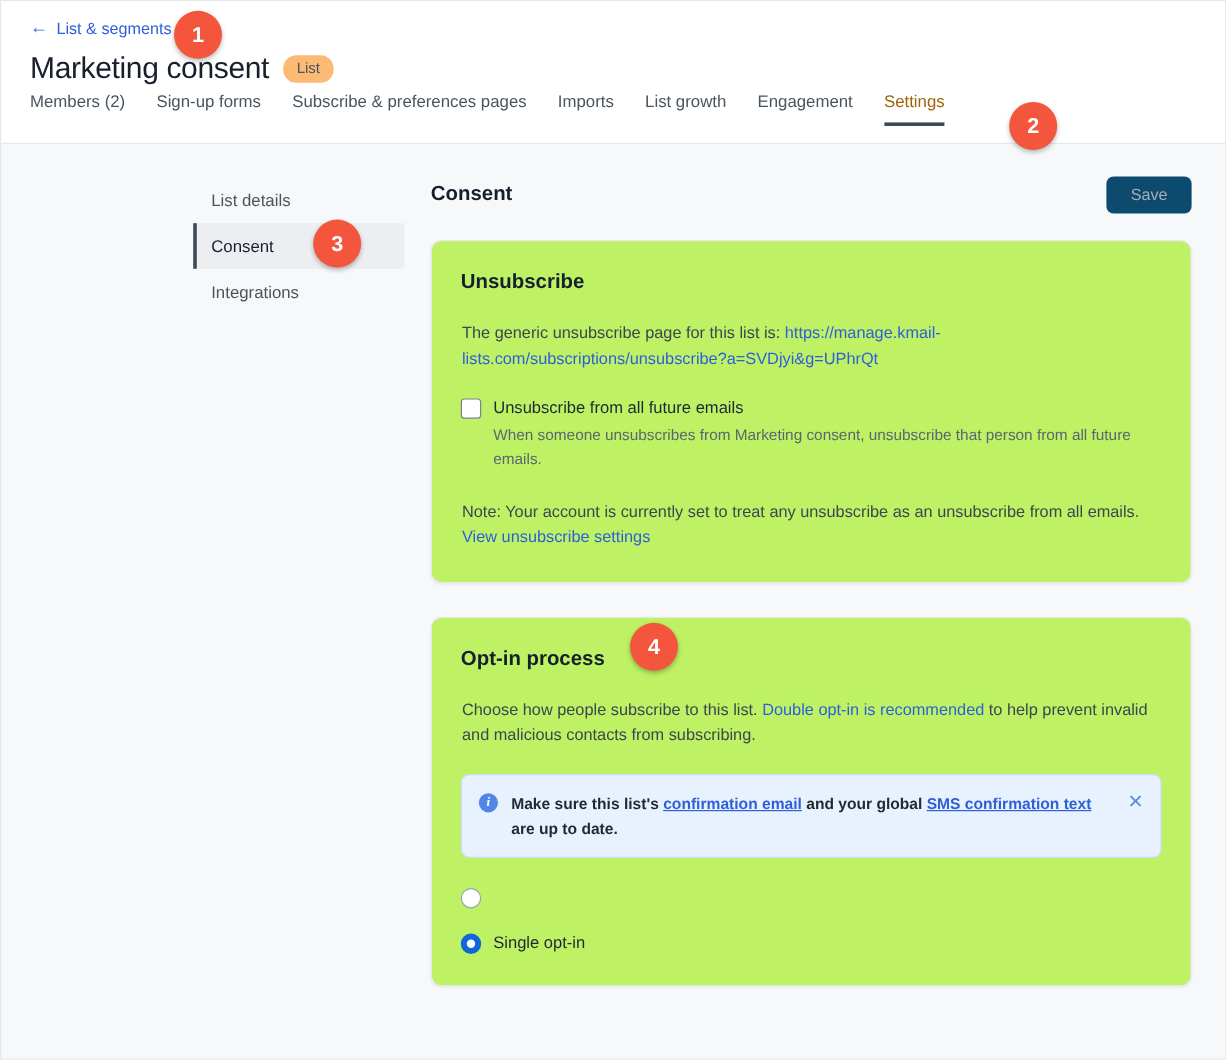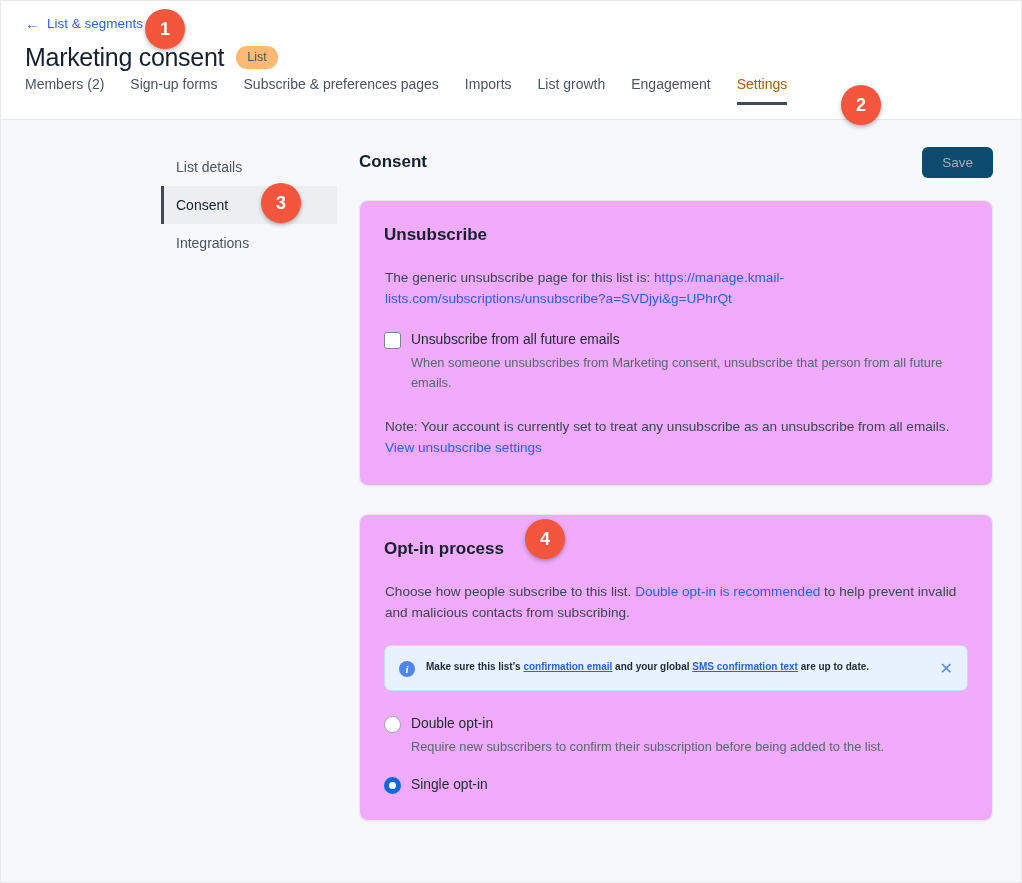--- a/index.html
+++ b/index.html
@@ -132,21 +132,21 @@
     color: #a6aeb8;
     border: none;
     border-radius: 6px;
     font-size: 13.5px;
     padding: 8px 20px;
     cursor: default;
     font-family: inherit;
   }
 
   .card {
-    background: #f0abfc;
+    background: #bef264;
     border: 1px solid #e6e8eb;
     border-radius: 9px;
     box-shadow: 0 1px 2px rgba(16,24,40,0.05);
     padding: 24px 24px 26px 24px;
     margin-bottom: 28px;
   }
   .card-title {
     font-size: 17px;
     font-weight: 700;
     color: #16202c;
@@ -219,21 +219,21 @@
     font-weight: 700;
     display: flex;
     align-items: center;
     justify-content: center;
     font-style: italic;
     margin-top: 2px;
     font-family: "Liberation Serif", serif;
   }
   .banner-text {
     flex: 1;
-    font-size: 10px;
+    font-size: 13px;
     line-height: 1.62;
     color: #1f2933;
     font-weight: 600;
   }
   .banner-text .link { text-decoration: underline; font-weight: 600; }
   .banner-close {
     flex: 0 0 18px;
     color: #5a8cdd;
     font-size: 16px;
     line-height: 1;
@@ -369,24 +369,20 @@
         <div class="banner">
           <div class="info-icon">i</div>
           <div class="banner-text">
             <span>Make sure this list's </span><a class="link">confirmation email</a><span> and your global </span><a class="link">SMS confirmation text</a><span> are up to date.</span>
           </div>
           <div class="banner-close">✕</div>
         </div>
 
         <div class="radio-row">
           <div class="radio"></div>
-          <div>
-            <div class="radio-label">Double opt-in</div>
-            <div class="radio-sub">Require new subscribers to confirm their subscription before being added to the list.</div>
-          </div>
         </div>
 
         <div class="radio-row">
           <div class="radio checked"></div>
           <div>
             <div class="radio-label">Single opt-in</div>
           </div>
         </div>
 
       </div>

